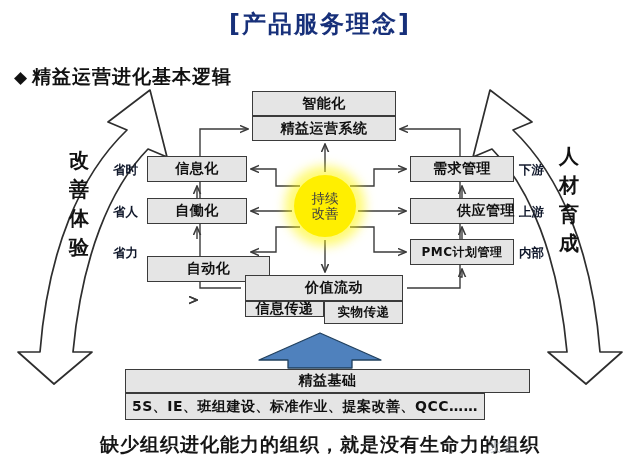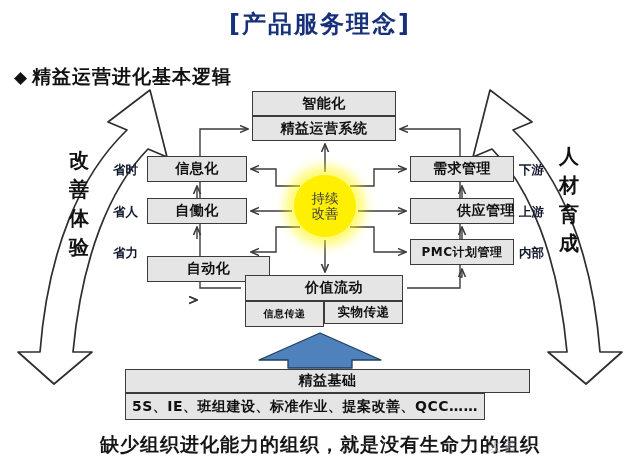--- a/index.html
+++ b/index.html
@@ -98,23 +98,23 @@
   #box-supply-mgmt  { left: 410px; top: 198px; width: 104px; height: 26px; padding-left: 48px; }
   #box-pmc-mgmt     { left: 410px; top: 239px; width: 104px; height: 26px; font-size: 12px; }
 
   
   #box-value-flow {
     left: 245px; top: 275px; width: 158px; height: 26px;
     border-bottom: 0.8px solid #3b3b3b;
     padding-left: 20px;
   }
   #box-info-transfer {
-    left: 245px; top: 301px; width: 79px; height: 26px;
+    left: 245px; top: 301px; width: 79px; height: 16px;
     border-right: 0.8px solid #3b3b3b;
-    font-size: 10px;
+    font-size: 14px;
   }
   #box-goods-transfer {
     left: 324px; top: 301px; width: 79px; height: 23px;
     font-size: 12.5px;
   }
 
   
   #box-lean-base {
     left: 125px; top: 369px; width: 405px; height: 24px;
     border-bottom: 0.8px solid #3b3b3b;

